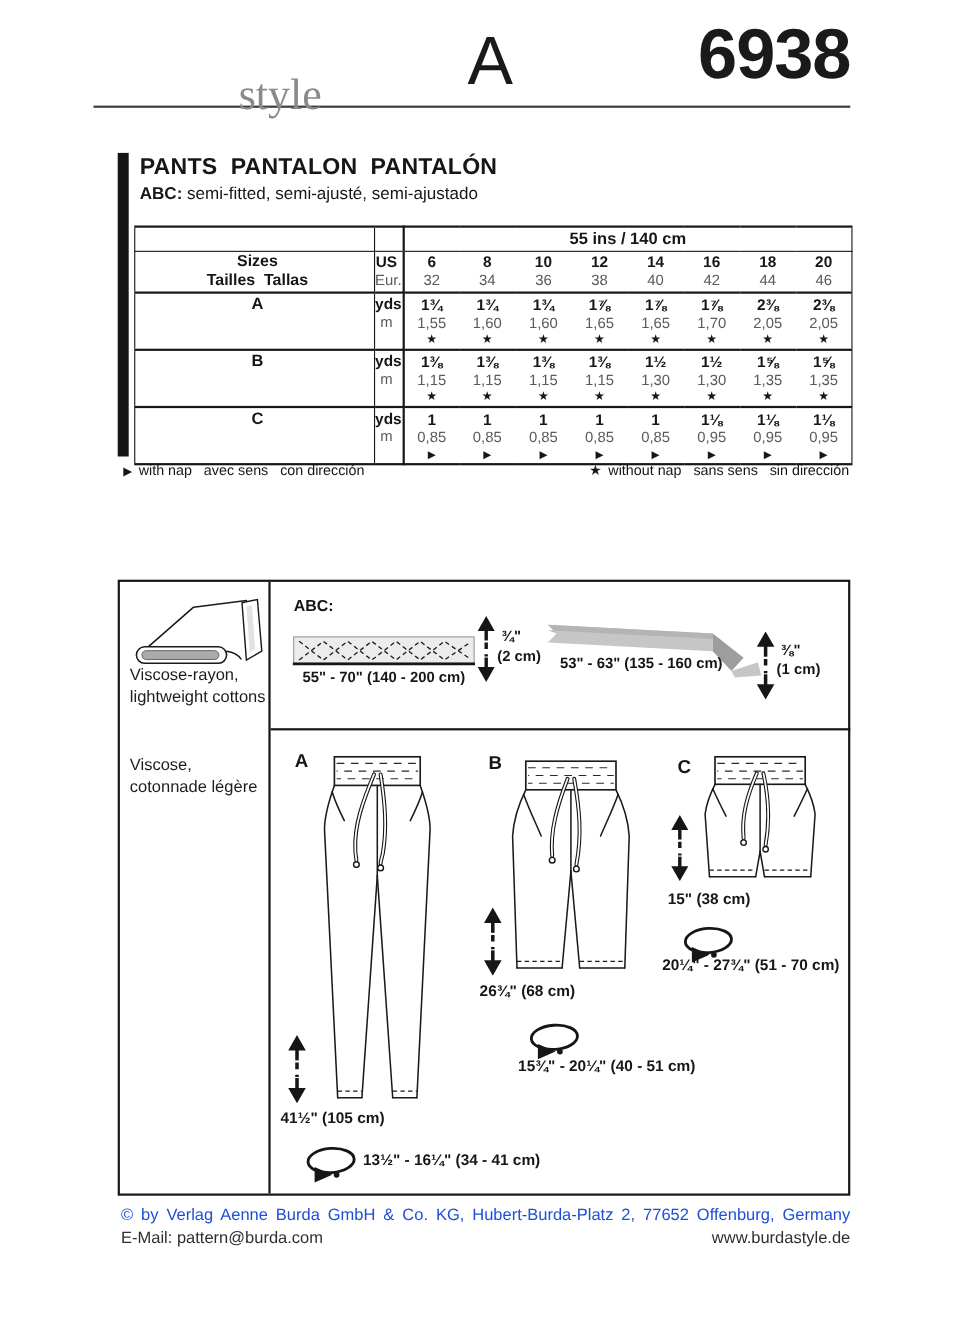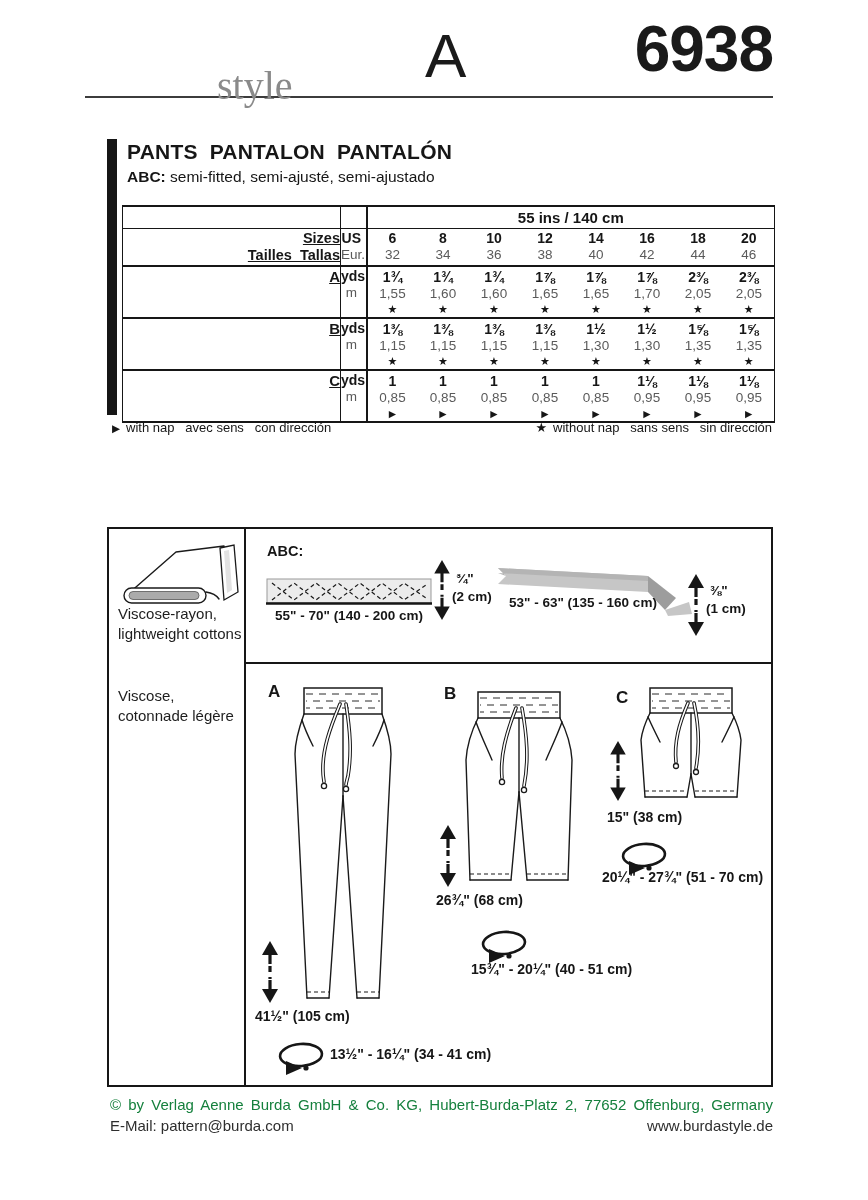--- a/index.html
+++ b/index.html
@@ -18,21 +18,21 @@
   .doc-title{left:127px;top:140px;font-size:21px;font-weight:700;letter-spacing:.2px;}
   .doc-subtitle{left:127px;top:168px;font-size:15.5px;}
   .doc-subtitle .lbl{font-weight:700;}
   
   .size-table{left:122px;top:205px;border-collapse:collapse;table-layout:fixed;width:652px;}
   .size-table td{padding:0;vertical-align:top;}
   .r-head td{height:21px;border-top:2px solid #161616;border-bottom:1px solid #161616;}
   .r-head .c-span{text-align:center;font-weight:700;font-size:15px;line-height:21px;}
   .r-sizes td{height:36px;border-bottom:2.5px solid #161616;}
   .r-view td{border-bottom:2px solid #161616;}
-  td.c-lbl{border-left:1.5px solid #161616;border-right:1px solid #161616;padding-left:5px;text-align:right;text-decoration:underline;}
+  td.c-lbl{border-left:1.5px solid #161616;border-right:1px solid #161616;padding-left:5px;text-align:center;}
   td.c-unit{border-right:2px solid #161616;text-align:center;padding-right:4px;}
   .size-table td:last-child{border-right:1px solid #161616;margin-top:24px;}
   .sizes-l1{font-weight:700;font-size:14.5px;line-height:18px;}
   .sizes-l2{font-weight:700;font-size:14.5px;line-height:17px;}
   .u-top{font-weight:700;font-size:14px;line-height:18px;}
   .u-bot{font-size:13.5px;color:#5a5a5a;line-height:16px;}
   .c-size{text-align:center;}
   .us-size{font-weight:700;font-size:14px;line-height:18px;}
   .eur-size{font-size:13.5px;color:#5a5a5a;line-height:16px;}
   .view-lbl{font-weight:700;font-size:15px;line-height:19px;}
@@ -58,21 +58,21 @@
   .ribbon-label{left:509px;top:595px;font-weight:700;font-size:13.5px;z-index:2;}
   .depth-b-in{left:710px;top:583px;font-weight:700;font-size:13.5px;}
   .depth-b-cm{left:706px;top:601px;font-weight:700;font-size:13.5px;}
   .view-letter{font-size:17px;font-weight:700;}
   .vlA{left:268px;top:682px;} .vlB{left:444px;top:684px;} .vlC{left:616px;top:688px;}
   .len-label{font-weight:700;font-size:14px;}
   .lenA{left:255px;top:1008px;} .lenB{left:436px;top:892px;} .lenC{left:607px;top:809px;}
   .hem-label{font-weight:700;font-size:14px;}
   .hemA{left:330px;top:1046px;} .hemB{left:471px;top:961px;} .hemC{left:602px;top:869px;}
   
-  .footer-copy{left:110px;top:1096px;width:663px;font-size:15px;color:#15803d;
+  .footer-copy{left:110px;top:1096px;width:663px;font-size:15px;color:#1d4ed8;
                text-align:justify;text-align-last:justify;}
   .footer-row{left:110px;top:1117px;width:663px;display:flex;justify-content:space-between;
               font-size:15px;color:#2e2e2e;}
   svg{display:block;}
   .lineart{stroke:#1a1a1a;fill:none;stroke-width:1.4;stroke-linejoin:round;stroke-linecap:round;}
   .dashed{stroke:#1a1a1a;fill:none;stroke-width:1.2;stroke-dasharray:4 3;}
   .wbtex{stroke:#2a2a2a;fill:none;stroke-width:1;stroke-dasharray:7 6;}
   .cord-o{stroke:#161616;fill:none;stroke-width:3.6;stroke-linecap:round;}
   .cord-i{stroke:#ffffff;fill:none;stroke-width:1.6;stroke-linecap:round;}
 </style>

